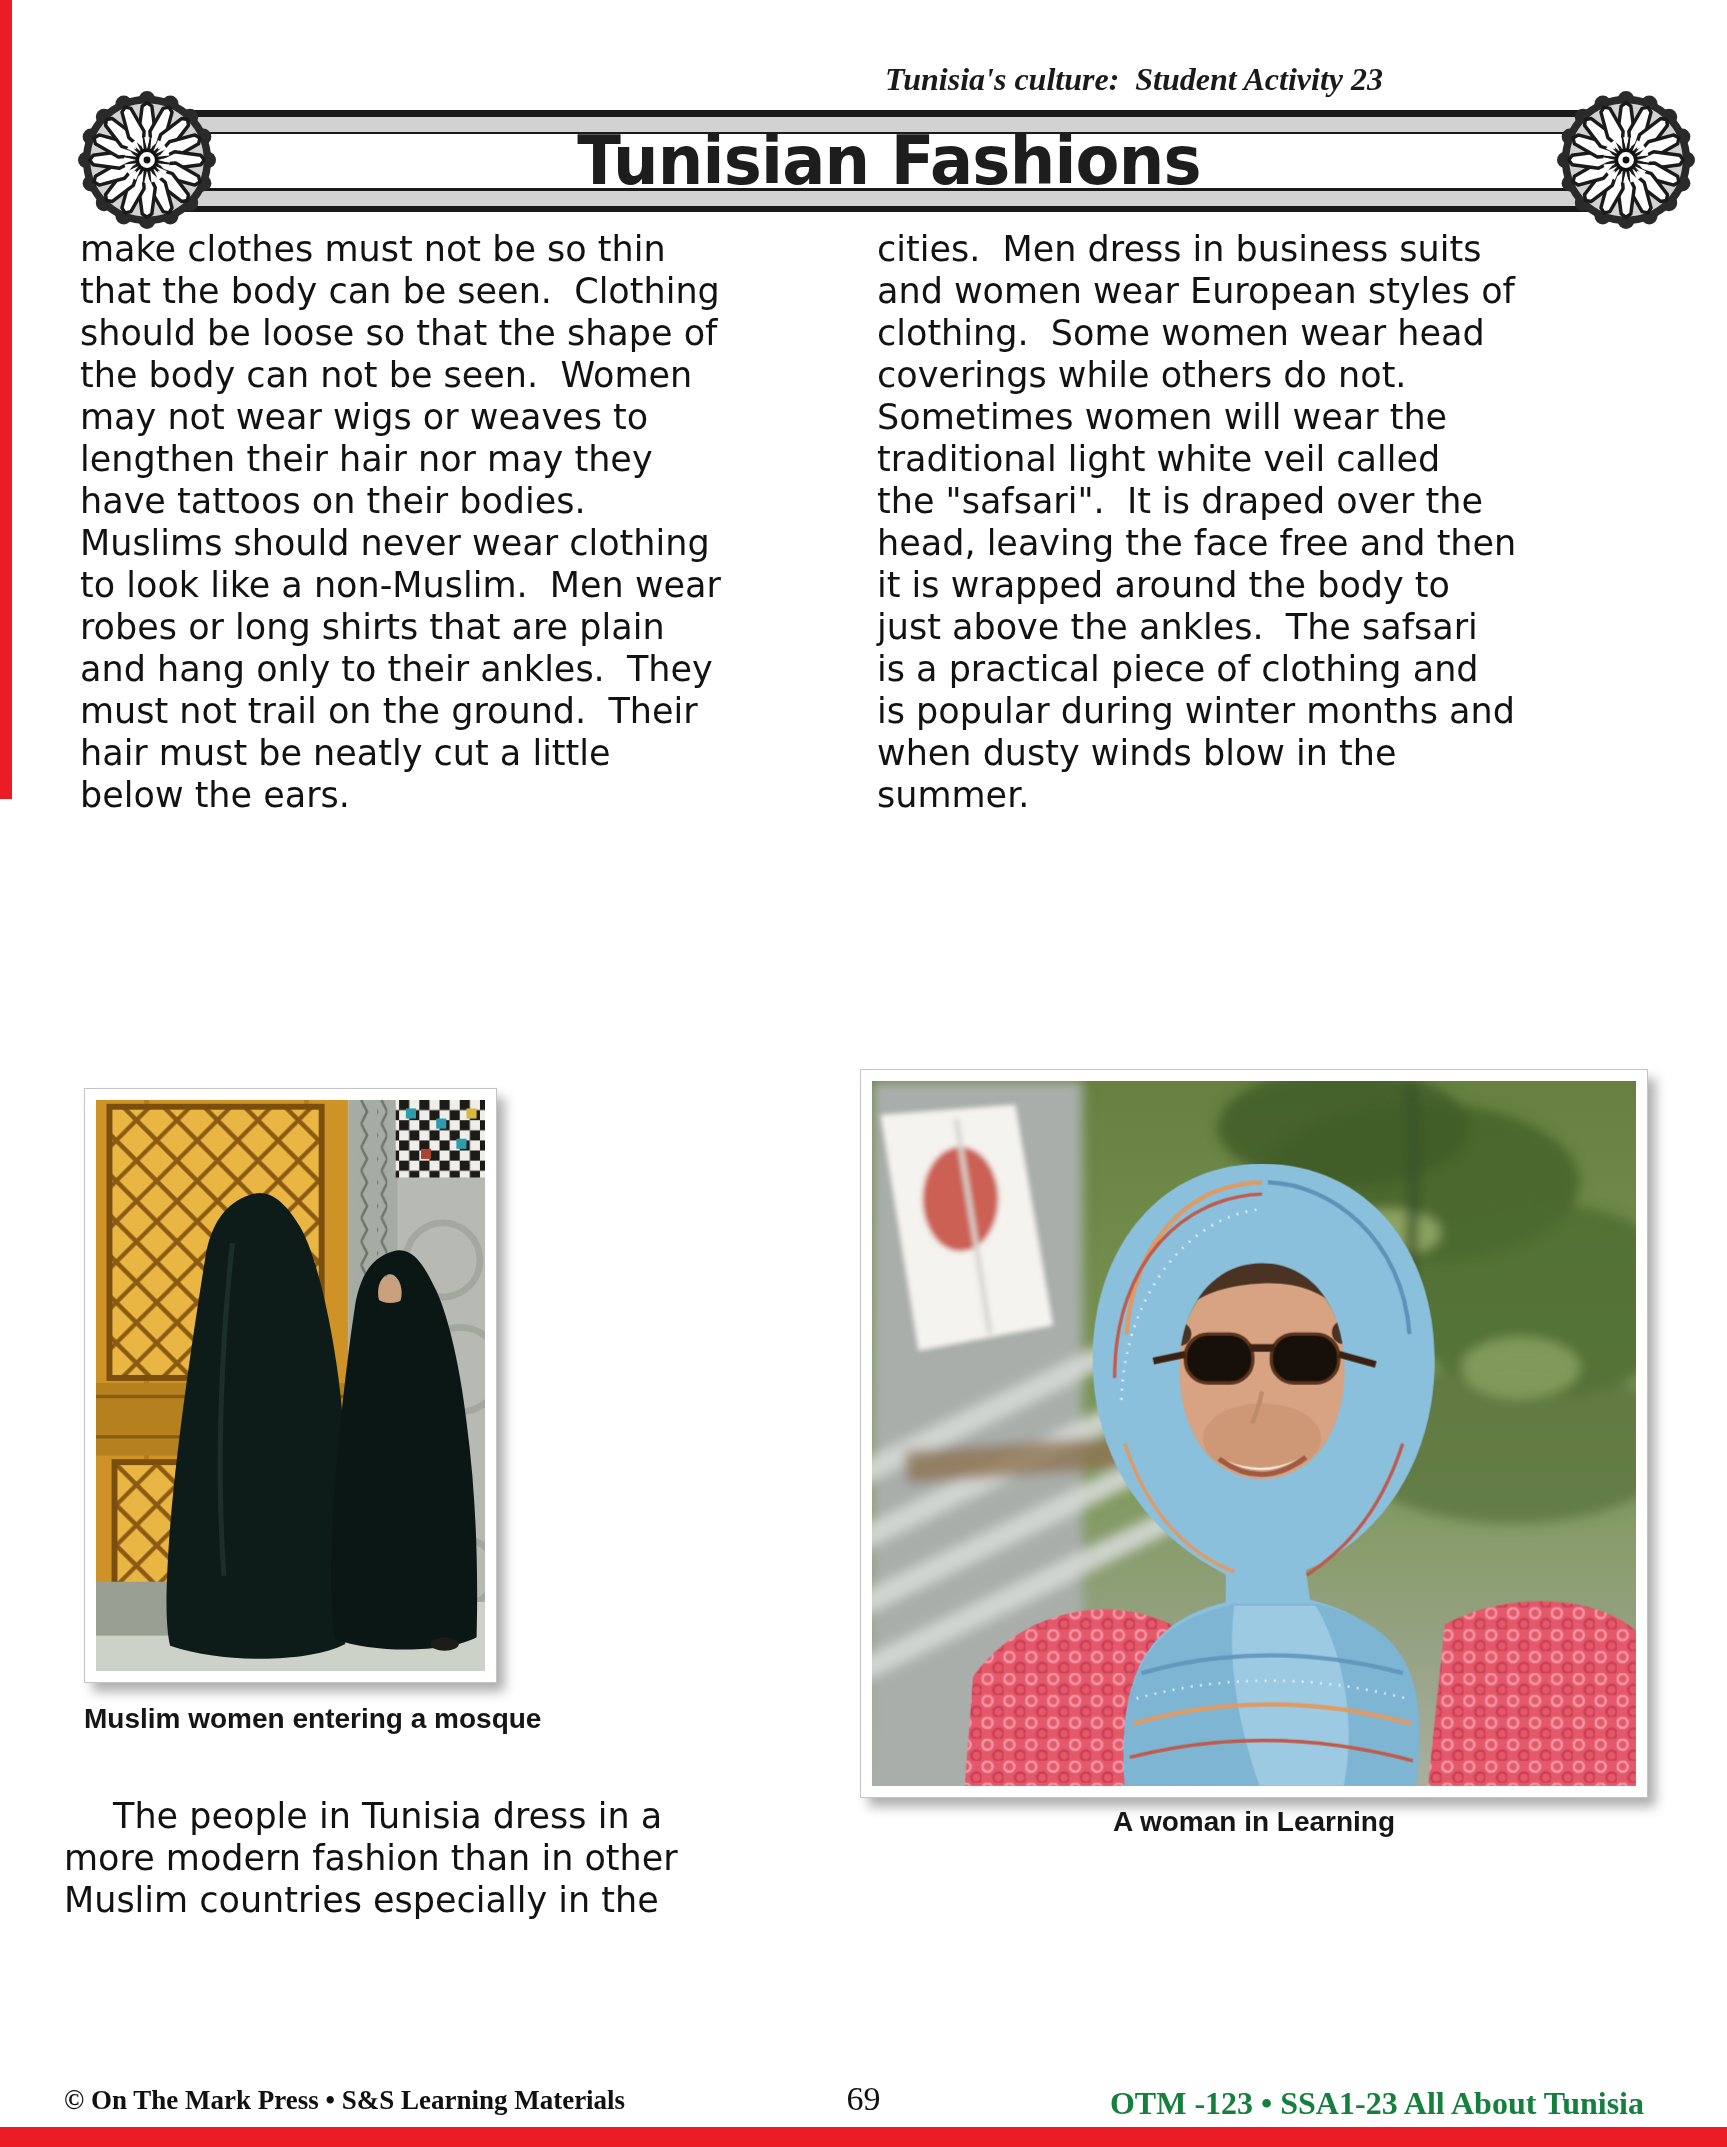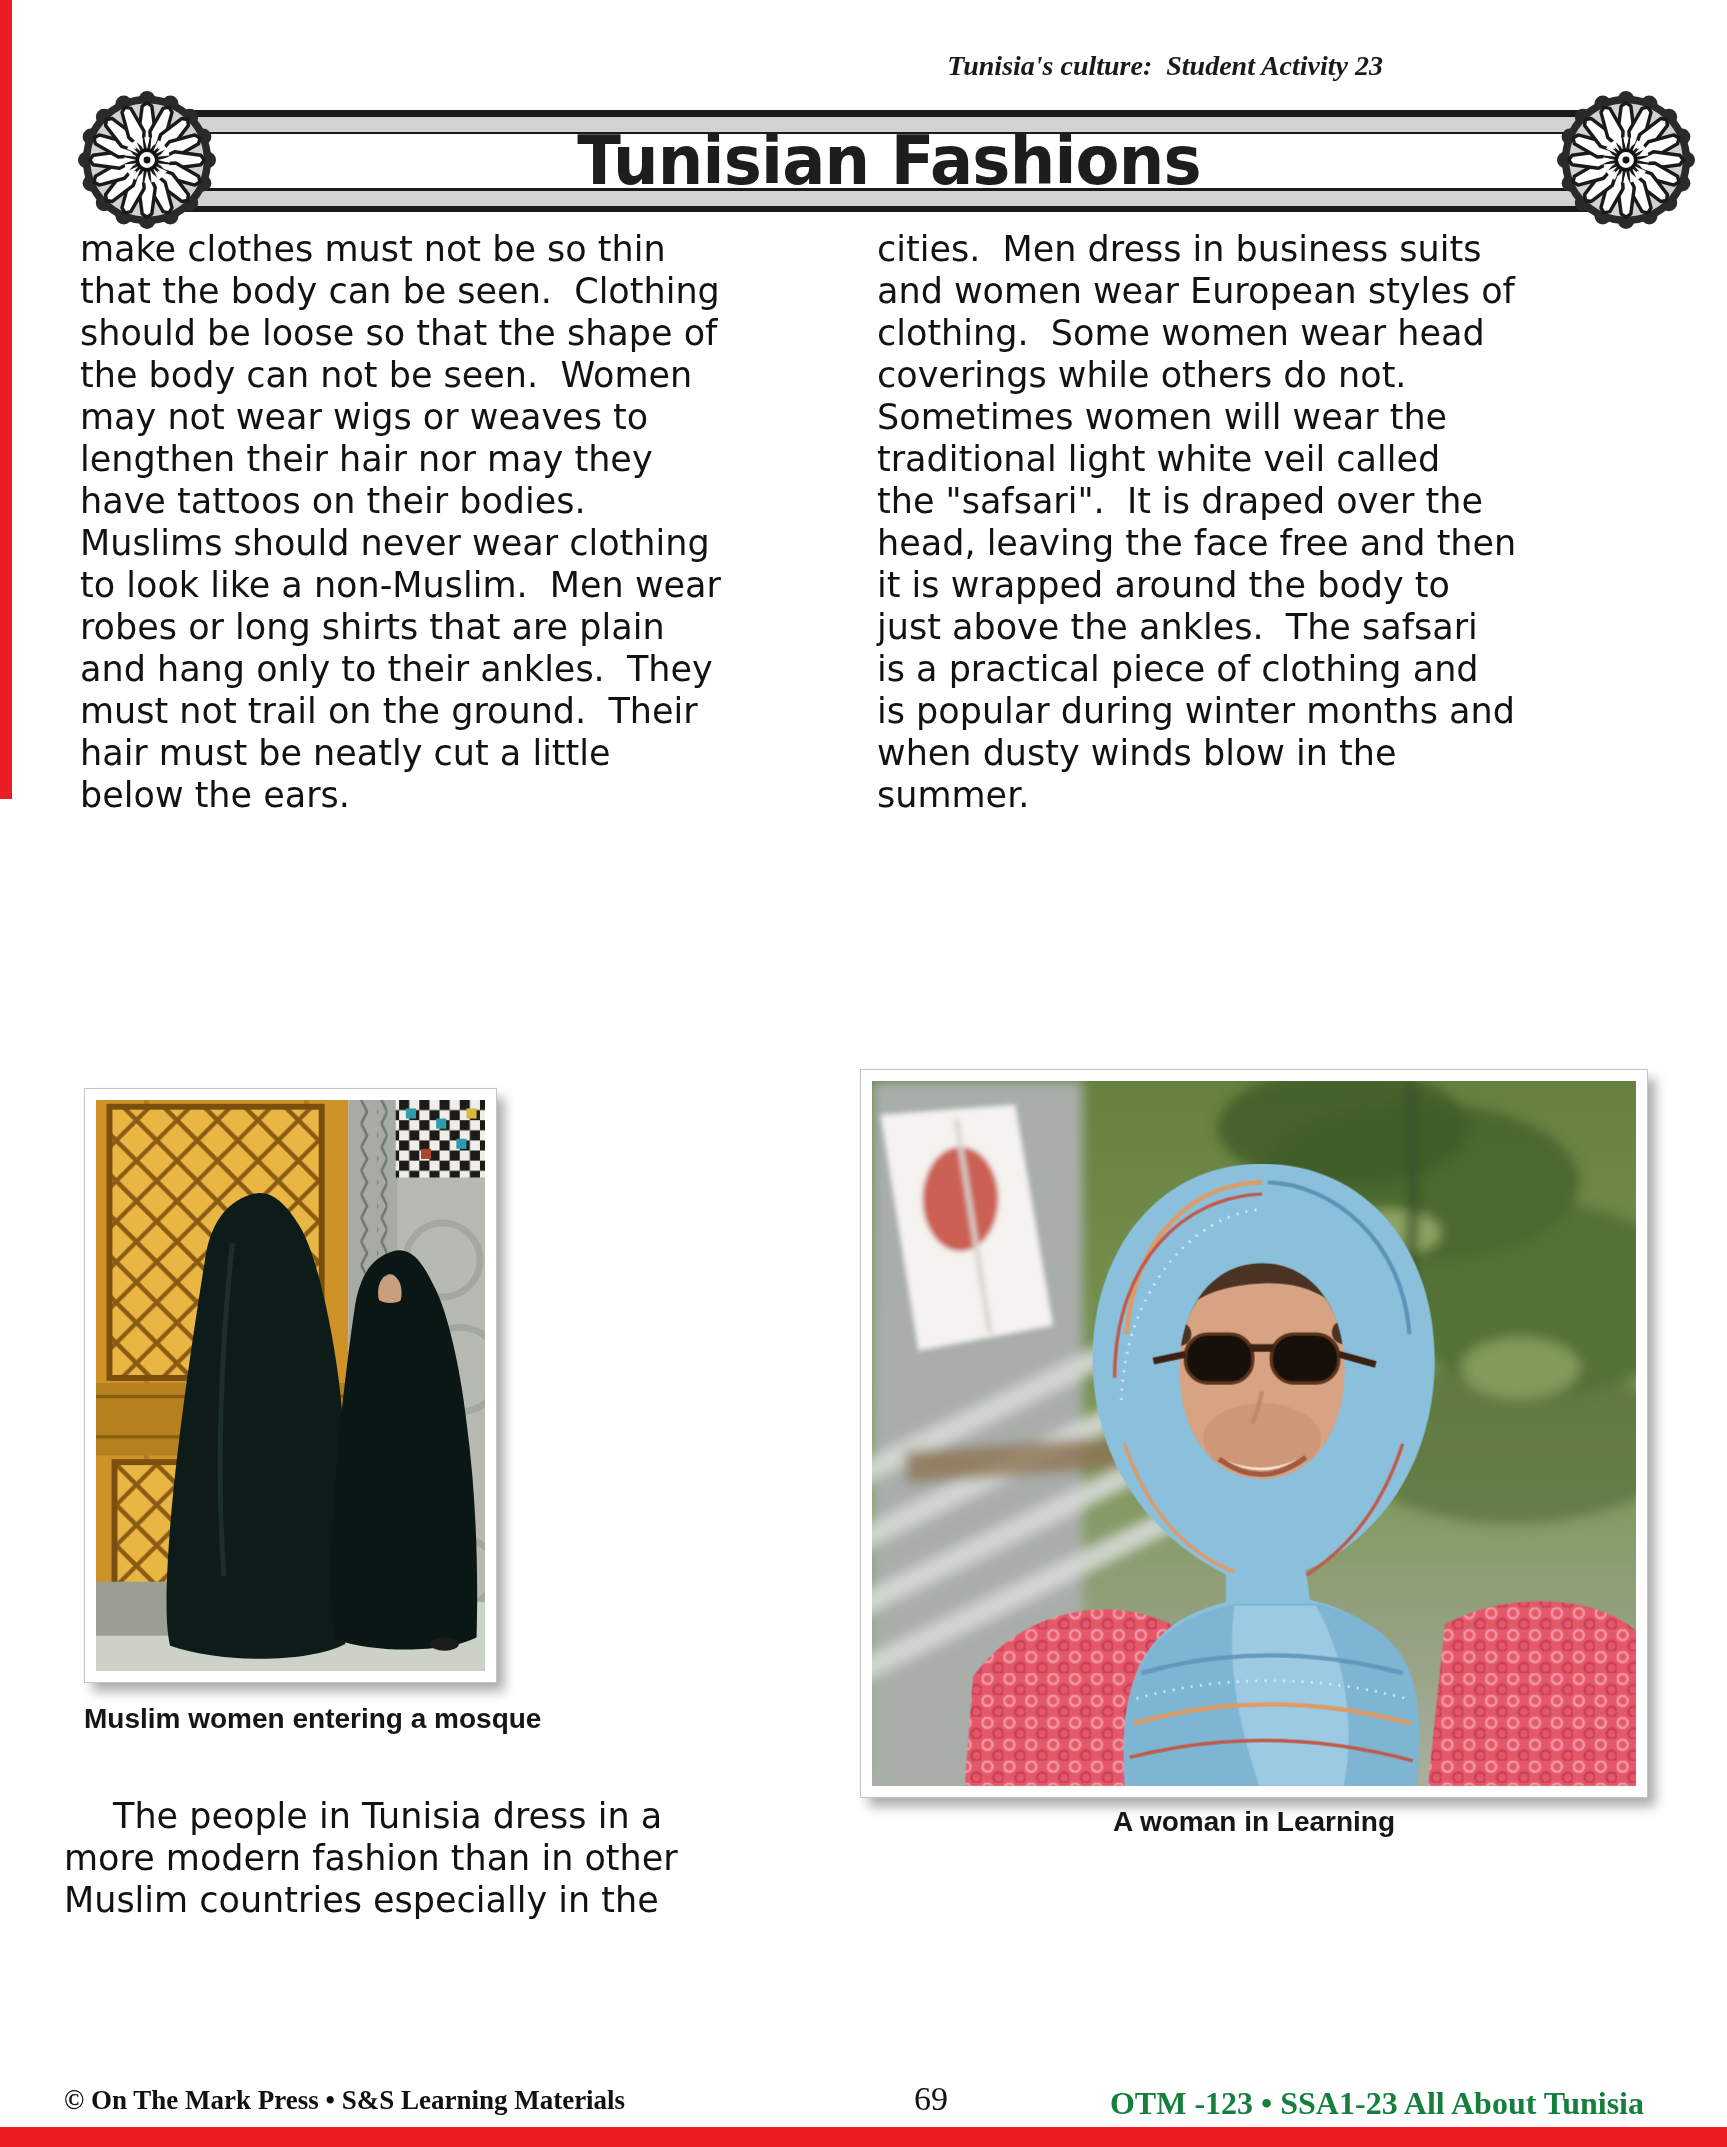--- a/index.html
+++ b/index.html
@@ -6,22 +6,22 @@
   body{
     width:1727px;height:2147px;position:relative;background:#ffffff;
     font-family:"DejaVu Sans", sans-serif;color:#141414;overflow:hidden;
   }
   .abs{position:absolute;}
   
   .trim-left{left:0;top:0;width:11.8px;height:799px;background:#ec1c24;}
   .trim-bottom{left:0;bottom:0;width:1727px;height:20px;background:#ec1c24;}
   
   .header-note{
-    top:50px;right:344px;font-family:"Liberation Serif", serif;
-    font-weight:bold;font-style:italic;font-size:28px;color:#1a1a1a;white-space:pre;
+    top:61px;right:344px;font-family:"Liberation Serif", serif;
+    font-weight:bold;font-style:italic;font-size:32px;color:#1a1a1a;white-space:pre;
   }
   
   .ribbon{left:145px;right:94px;top:110px;height:101px;}
   .ribbon .bar-black-thick{height:6.7px;background:#1a1a1a;}
   .ribbon .bar-gray{height:15px;background:#d2d2d2;}
   .ribbon .bar-black-thin{height:2.5px;background:#1a1a1a;}
   .ribbon .ribbon-center{
     height:54px;background:#ffffff;display:flex;align-items:center;justify-content:center;
   }
   .page-title{
@@ -48,21 +48,21 @@
   .photo-right{left:860px;top:1069px;width:788px;height:729px;}
   .photo-frame svg{display:block;width:100%;height:100%;}
   .caption{
     font-family:"Liberation Sans", sans-serif;font-weight:bold;
     font-size:28px;color:#161616;text-align:center;white-space:pre;
   }
   .caption-left{left:84px;top:1703px;width:413px;}
   .caption-right{left:860px;top:1806px;width:788px;}
   
   .footer-left{left:64px;top:2085px;font-family:"Liberation Serif", serif;font-weight:bold;font-size:27px;white-space:pre;color:#111;}
-  .footer-page{left:779px;top:2080px;width:169px;text-align:right;font-family:"Liberation Serif", serif;font-size:34px;color:#111;}
+  .footer-page{left:779px;top:2080px;width:169px;text-align:center;font-family:"Liberation Serif", serif;font-size:34px;color:#111;}
   .footer-right{right:83px;top:2085px;font-family:"Liberation Serif", serif;font-weight:bold;font-size:32px;white-space:pre;color:#15803d;}
 </style>
 </head>
 <body>
 
 <div class="abs trim-left"></div>
 <div class="abs trim-bottom"></div>
 
 <div class="abs header-note">Tunisia's culture:  Student Activity 23</div>
 

